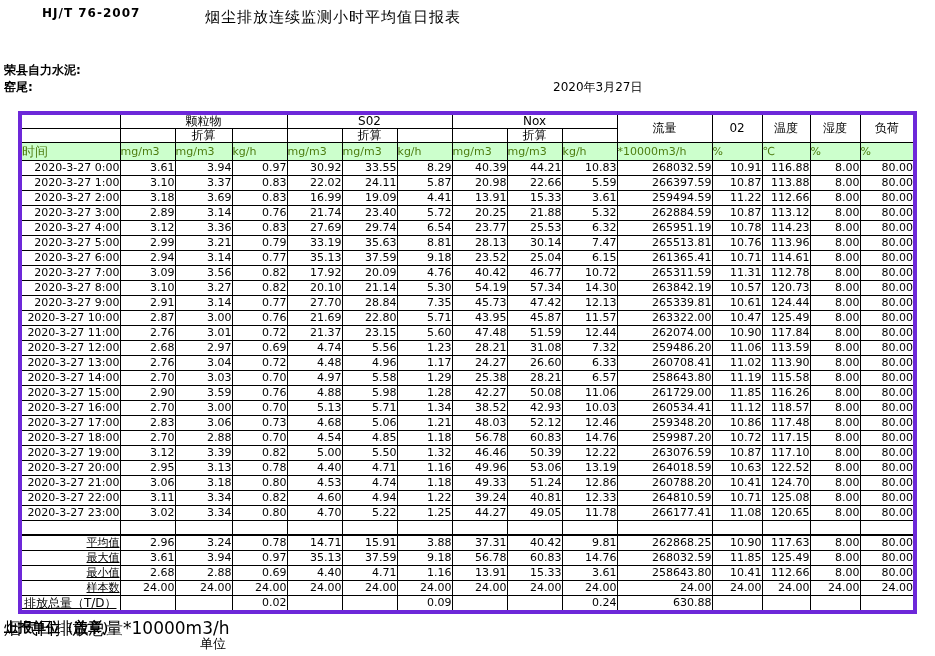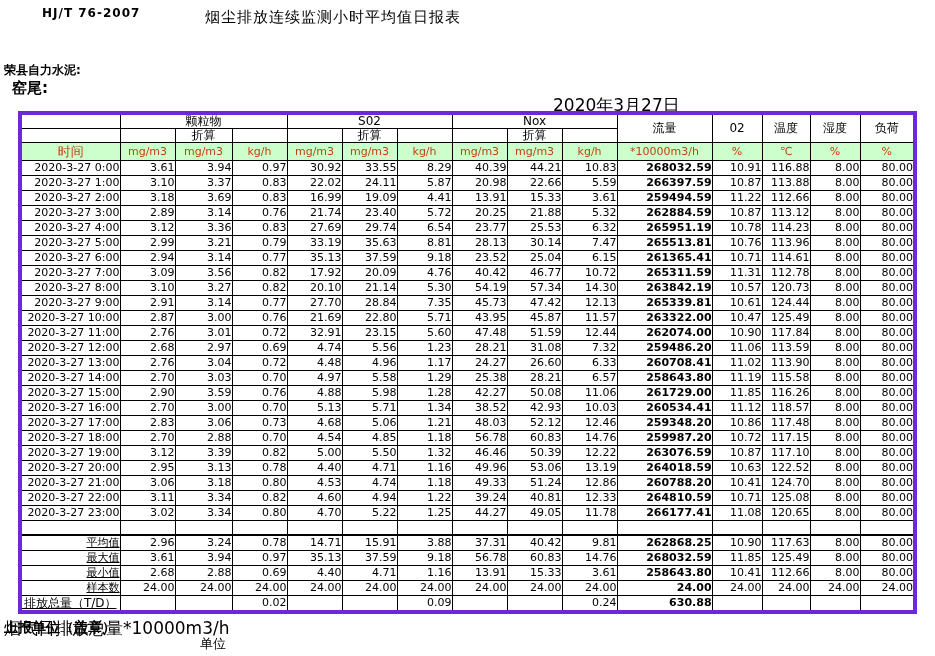--- a/index.html
+++ b/index.html
@@ -3,41 +3,41 @@
 <meta charset="utf-8">
 <style>
   html,body { margin:0; padding:0; }
   body {
     width:935px; height:656px; background:#ffffff; color:#000;
     font-family:"DejaVu Sans", sans-serif; position:relative; overflow:hidden;
   }
   .doc-code { position:absolute; left:18px; top:6px; font-size:12px; font-weight:bold; letter-spacing:1px;margin-left:24px; }
   .title    { position:absolute; left:205px; top:8px; font-size:15px; font-weight:normal; letter-spacing:1px; }
   .company  { position:absolute; left:4px;  top:62px; font-size:12px; font-weight:bold; }
-  .site     { position:absolute; left:4px;  top:79px; font-size:15px; font-weight:bold;margin-left:8px; }
-  .date     { position:absolute; left:553px; top:94px; font-size:17px; }
+  .site     { position:absolute; left:4px;  top:79px; font-size:12px; font-weight:bold; }
+  .date     { position:absolute; left:553px; top:79px; font-size:12px; }
 
   table.report {
     position:absolute; left:18px; top:111px; width:895px;
     border-collapse:collapse; table-layout:fixed;
     border:4px solid #6d28d9;
   }
   table.report td {
     border:1px solid #000; padding:0; font-size:11px;
     height:14px; line-height:14px; white-space:nowrap; overflow:hidden;
   }
   thead tr.hrow td { height:13px; line-height:13px; text-align:center; font-size:12px; }
   tr.unit-row td {
-    background:#ccffcc; color:#c2410c; height:17px; line-height:17px;
-    text-align:center; font-size:11px;margin-top:18px;
+    background:#ccffcc; color:#4d7c0f; height:17px; line-height:17px;
+    font-size:11px;margin-top:18px;
   }
   tr.unit-row td.time-head { font-size:13px; }
   td.time-cell { text-align:right; padding-right:5px; }
   td.num  { text-align:right; padding-right:9px; }
-  td.flow { padding-right:5px;font-weight:bold; }
+  td.flow { padding-right:5px; }
   td.tight { padding-right:2px; }
   tr.spacer-row td { border-bottom:2px solid #000; height:13px; }
   td.label-cell {
     text-align:right; padding-right:4px; text-decoration:underline; font-size:12px;margin-left:24px;
   }
   td.overflow-cell { position:relative; overflow:visible; }
   td.overflow-cell span {
     position:absolute; right:3px; top:0; white-space:nowrap;
     text-decoration:underline; font-size:12px;
   }
@@ -300,21 +300,21 @@
         <td class="num">10.47</td>
         <td class="num">125.49</td>
         <td class="num">8.00</td>
         <td class="num">80.00</td>
       </tr>
       <tr>
         <td class="time-cell">2020-3-27 11:00</td>
         <td class="num">2.76</td>
         <td class="num">3.01</td>
         <td class="num">0.72</td>
-        <td class="num">32.91</td>
+        <td class="num">21.37</td>
         <td class="num">23.15</td>
         <td class="num">5.60</td>
         <td class="num">47.48</td>
         <td class="num">51.59</td>
         <td class="num">12.44</td>
         <td class="num flow">262074.00</td>
         <td class="num">10.90</td>
         <td class="num">117.84</td>
         <td class="num">8.00</td>
         <td class="num">80.00</td>

